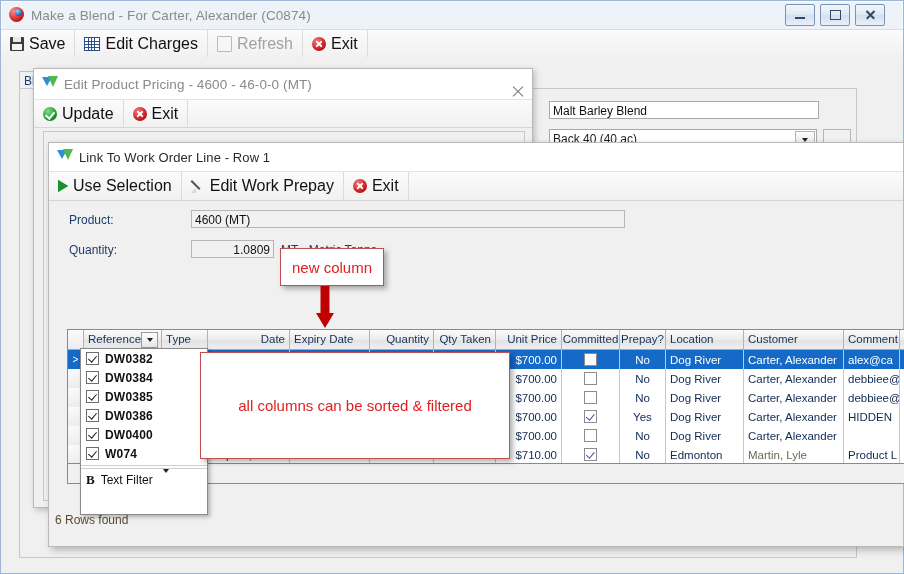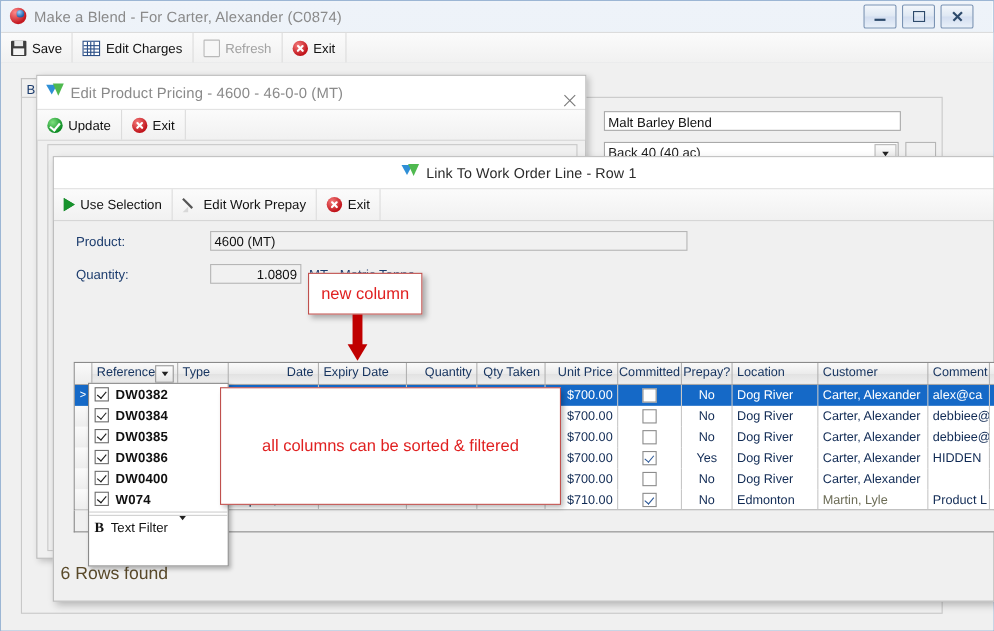--- a/index.html
+++ b/index.html
@@ -10,41 +10,41 @@
     font-size:12px;color:#1d1d1d;
     -webkit-font-smoothing:none;
   }
   
   .win{position:absolute;background:#f0f0f0;box-sizing:border-box;}
   .win-outer{
     border:1px solid #9cb6d4;
     background:linear-gradient(180deg,#eef3f9 0%,#e3ebf4 100%);
     box-shadow:0 0 0 1px rgba(255,255,255,.6) inset;
   }
-  .titlebar{height:28px;display:flex;align-items:center;padding:0 16px 0 8px;justify-content:center;}
+  .titlebar{height:28px;display:flex;align-items:center;padding:0 16px 0 8px;}
   .titlebar .t-ico{width:16px;height:16px;margin-right:6px;flex:0 0 auto;position:relative;}
   .titlebar .t-text{
     font-size:13.5px;color:#8a8a8a;white-space:nowrap;overflow:hidden;
     letter-spacing:.1px;
   }
   .wbtns{margin-left:auto;display:flex;gap:5px;padding-right:2px;}
   .wbtn{
     width:28px;height:20px;border:1px solid #7a93b3;border-radius:2px;
     background:linear-gradient(180deg,#f3f7fb 0%,#dfe8f3 48%,#d3def0 52%,#e8f0f9 100%);
     display:flex;align-items:center;justify-content:center;color:#2d4a6b;
     font-size:10px;line-height:1;
   }
   .toolbar{
     height:27px;display:flex;align-items:stretch;
     background:linear-gradient(180deg,#fbfbfb 0%,#f1f1f1 100%);
     border-bottom:1px solid #d6d6d6;
   }
   .tbtn{
     display:flex;align-items:center;gap:5px;padding:0 9px;
-    border-right:1px solid #dcdcdc;font-size:12px;color:#111;white-space:nowrap;
+    border-right:1px solid #dcdcdc;font-size:16px;color:#111;white-space:nowrap;
   }
   .tbtn.dis{color:#a2a2a2;}
   .tb-spacer{flex:1;border-right:none;}
   .clientarea{position:absolute;left:0;right:0;bottom:0;background:#f0f0f0;}
 
   
   .ico{display:inline-block;position:relative;flex:0 0 auto;}
   .ico-save{width:14px;height:14px;background:#3d3d3d;border-radius:1px;}
   .ico-save:before{content:"";position:absolute;left:3px;top:0;width:8px;height:5px;background:#e8e8e8;}
   .ico-save:after{content:"";position:absolute;left:2px;bottom:1px;width:10px;height:6px;background:#f4f4f4;}
@@ -139,21 +139,21 @@
   .callout{
     position:absolute;background:#fff;border:1.6px solid #c0504d;
     box-shadow:3px 3px 5px rgba(0,0,0,.3);
     display:flex;align-items:center;justify-content:center;
     color:#e02020;font-size:15px;box-sizing:border-box;
   }
   .arrow-dn{position:absolute;}
   .arrow-dn .shaft{position:absolute;left:50%;transform:translateX(-50%);width:9px;background:#c00000;top:0;}
   .arrow-dn .head{position:absolute;left:50%;transform:translateX(-50%);width:0;height:0;border-style:solid;border-color:#c00000 transparent transparent transparent;}
 
-  .statustext{position:absolute;font-size:16px;color:#5a4a2a;white-space:nowrap;}
+  .statustext{position:absolute;font-size:12px;color:#5a4a2a;white-space:nowrap;}
   .tabstub{position:absolute;background:#f0f0f0;border:1px solid #bfbfbf;border-bottom:none;font-size:12px;color:#1d3d6e;padding:2px 4px;box-sizing:border-box;overflow:hidden;}
   .panel-sunken{position:absolute;background:#f0f0f0;border:1px solid #c8c8c8;box-sizing:border-box;}
 </style>
 </head>
 <body>
 
 <div class="win win-outer" style="left:0;top:0;width:904px;height:574px;">
 
   <div class="titlebar">
     <span class="t-ico"><span class="ico ico-app"></span></span>

